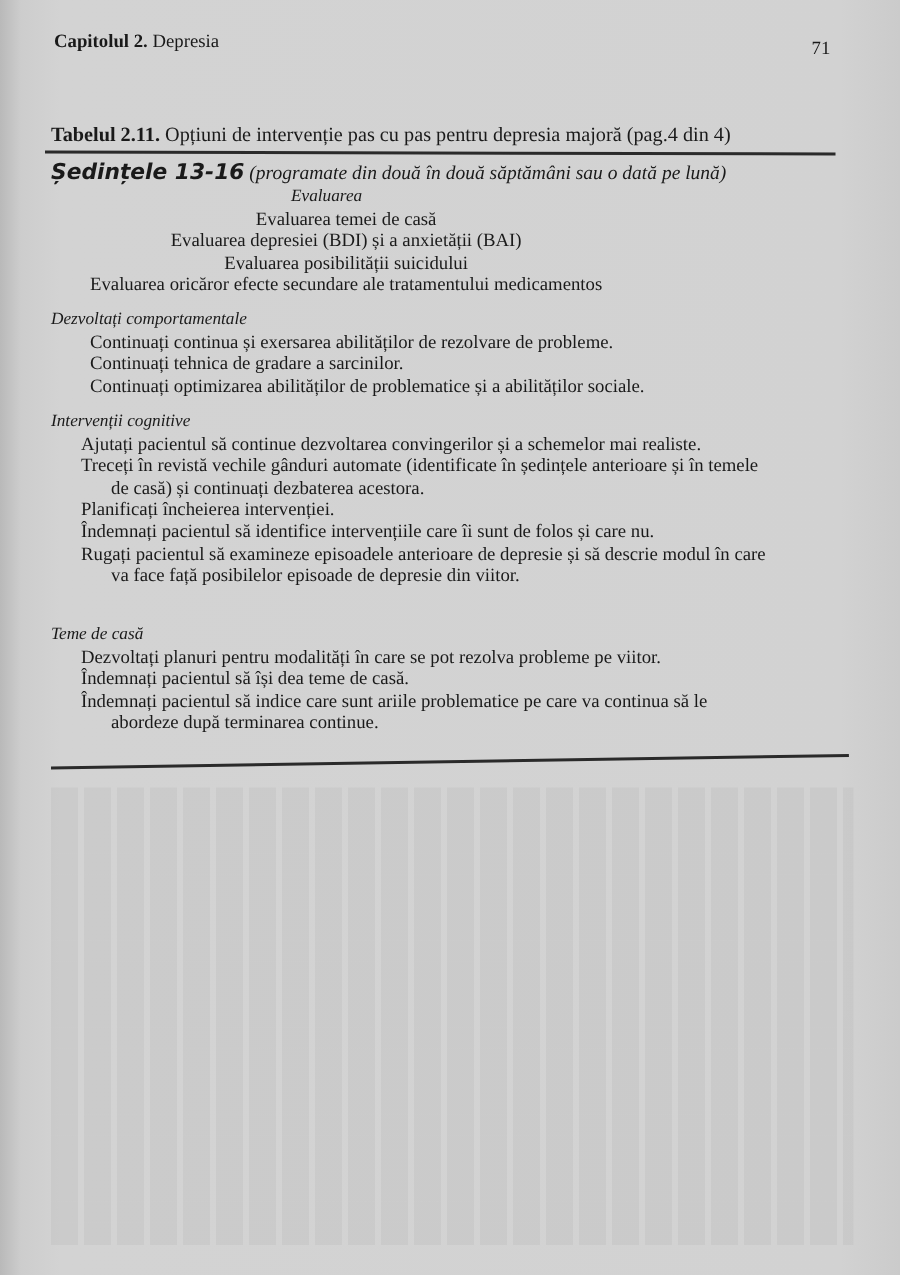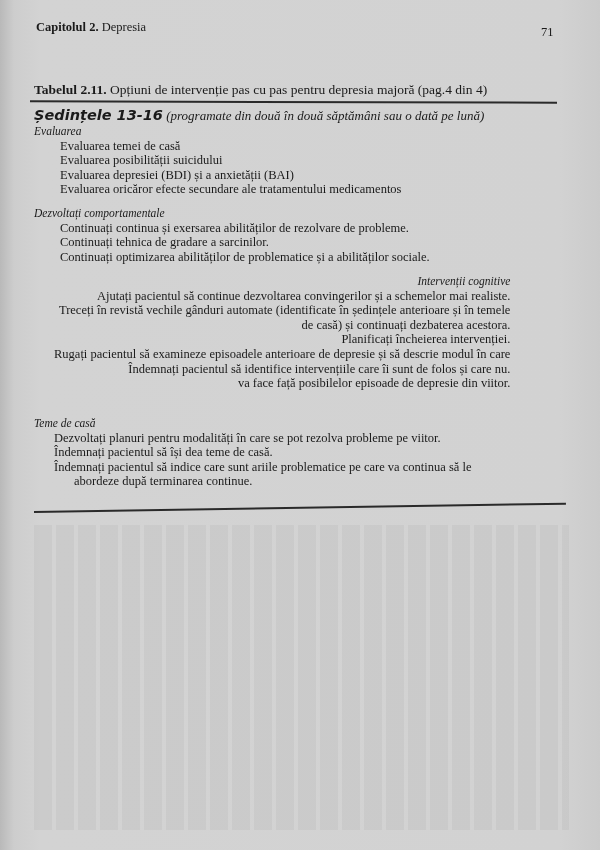--- a/index.html
+++ b/index.html
@@ -43,43 +43,43 @@
     <b>Tabelul 2.11.</b>
     <span>Opțiuni de intervenție pas cu pas pentru depresia majoră (pag.4 din 4)</span>
   </div>
   <div class="rule-top"></div>
 
   <div class="session">
     <span class="bold">Ședințele 13-16</span>
     <span>(programate din două în două săptămâni sau o dată pe lună)</span>
   </div>
 
-  <div class="section eval" style="top:124px;">
+  <div class="section eval" style="top:124px;text-align:center;">
     <div class="heading">Evaluarea</div>
     <div class="item">Evaluarea temei de casă</div>
+    <div class="item">Evaluarea depresiei (BDI) și a anxietății (BAI)</div>
     <div class="item">Evaluarea posibilității suicidului</div>
-    <div class="item">Evaluarea depresiei (BDI) și a anxietății (BAI)</div>
     <div class="item">Evaluarea oricăror efecte secundare ale tratamentului medicamentos</div>
   </div>
 
   <div class="section behav" style="top:206px;">
     <div class="heading">Dezvoltați comportamentale</div>
     <div class="item">Continuați continua și exersarea abilităților de rezolvare de probleme.</div>
     <div class="item">Continuați tehnica de gradare a sarcinilor.</div>
     <div class="item">Continuați optimizarea abilităților de problematice și a abilităților sociale.</div>
   </div>
 
-  <div class="section cog" style="top:274px;text-align:right;">
+  <div class="section cog" style="top:274px;">
     <div class="heading">Intervenții cognitive</div>
     <div class="item">Ajutați pacientul să continue dezvoltarea convingerilor și a schemelor mai realiste.</div>
     <div class="item">Treceți în revistă vechile gânduri automate (identificate în ședințele anterioare și în temele</div>
     <div class="cont">de casă) și continuați dezbaterea acestora.</div>
     <div class="item">Planificați încheierea intervenției.</div>
+    <div class="item">Îndemnați pacientul să identifice intervențiile care îi sunt de folos și care nu.</div>
     <div class="item">Rugați pacientul să examineze episoadele anterioare de depresie și să descrie modul în care</div>
-    <div class="item">Îndemnați pacientul să identifice intervențiile care îi sunt de folos și care nu.</div>
     <div class="cont">va face față posibilelor episoade de depresie din viitor.</div>
   </div>
 
   <div class="section home" style="top:416px;">
     <div class="heading">Teme de casă</div>
     <div class="item">Dezvoltați planuri pentru modalități în care se pot rezolva probleme pe viitor.</div>
     <div class="item">Îndemnați pacientul să își dea teme de casă.</div>
     <div class="item">Îndemnați pacientul să indice care sunt ariile problematice pe care va continua să le</div>
     <div class="cont">abordeze după terminarea continue.</div>
   </div>

